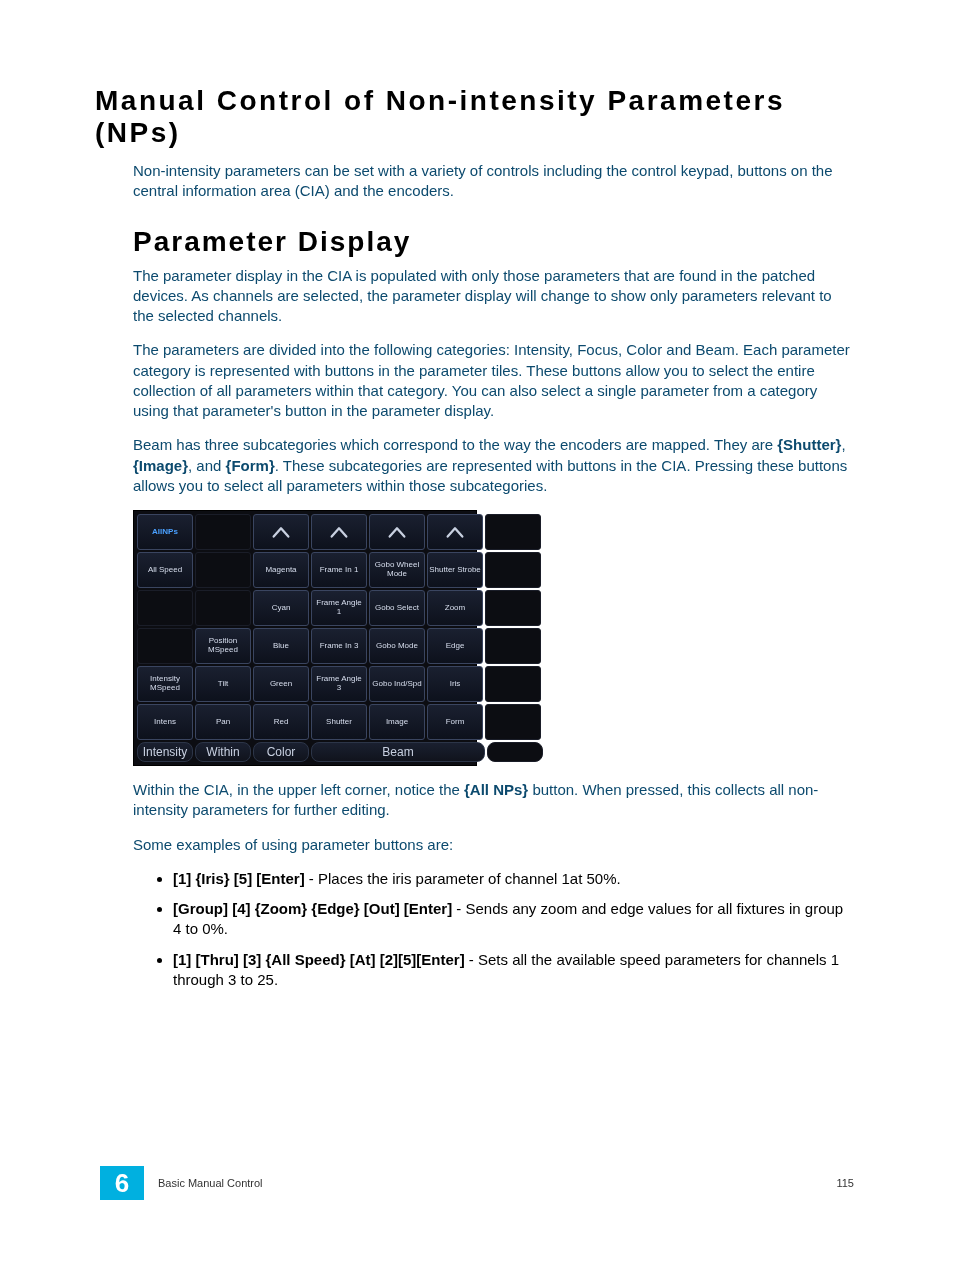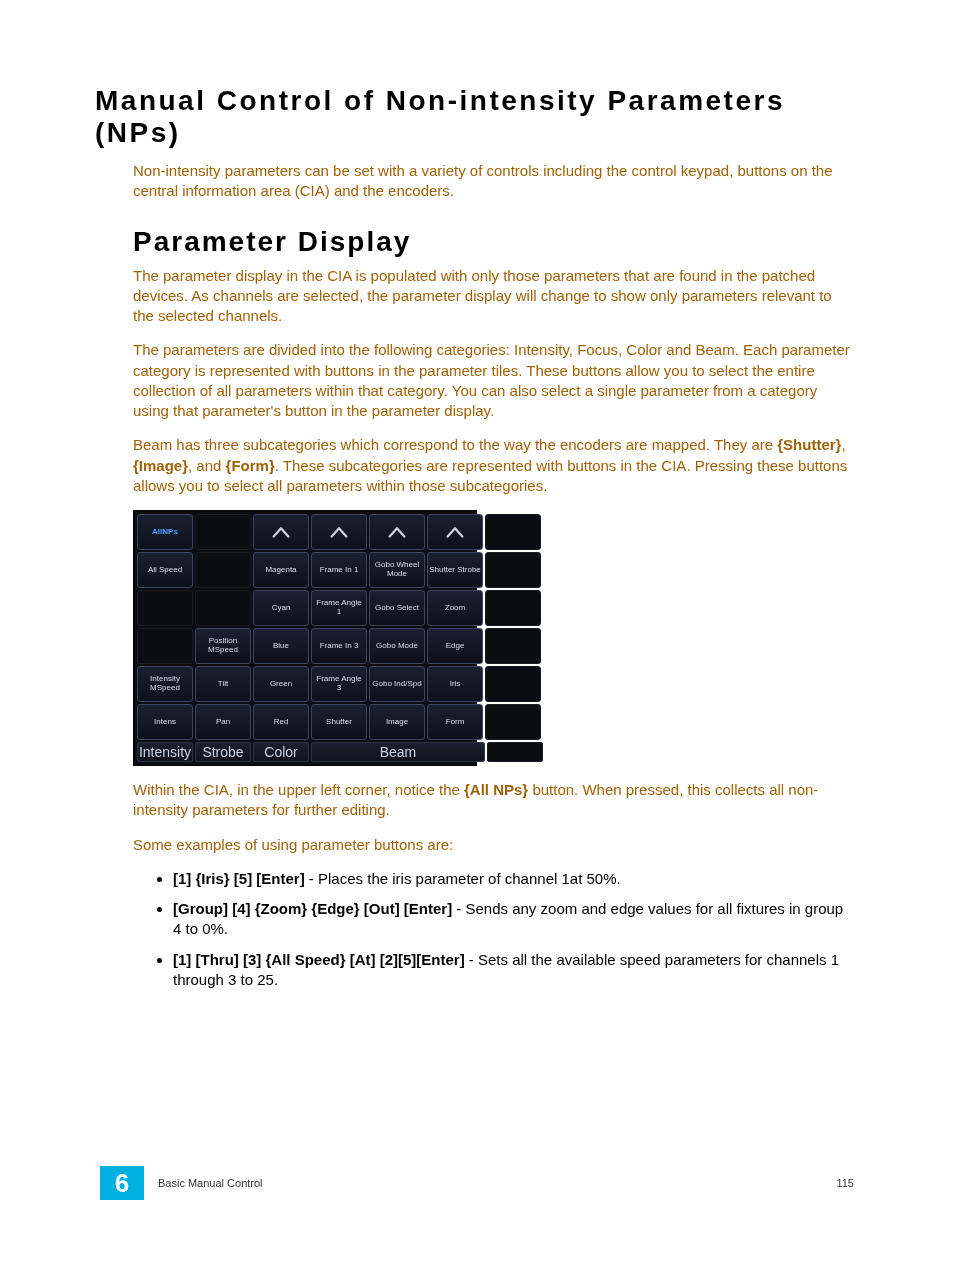--- a/index.html
+++ b/index.html
@@ -20,21 +20,21 @@
     font-size: 28px;
     font-weight: bold;
     letter-spacing: 2.5px;
     margin: 0 0 12px 0;
     color: #000;
   }
   .body-text {
     font-size: 15px;
     line-height: 1.35;
     margin: 0 0 14px 38px;
-    color: #a16207;
+    color: #0c4a6e;
   }
   h2 {
     font-size: 28px;
     font-weight: bold;
     letter-spacing: 2px;
     margin: 24px 0 8px 38px;
     color: #000;
   }
   .bold { font-weight: bold; }
   ul.examples {
@@ -85,23 +85,23 @@
   .tile.arrow svg { width: 22px; height: 14px; }
   .cat-row {
     grid-column: 1 / span 7;
     display: grid;
     grid-template-columns: 56px 56px 56px 174px 56px;
     gap: 2px;
   }
   .cat {
     background: linear-gradient(#1a2030, #10131c);
     border: 1px solid #2c3548;
-    border-radius: 2px;
+    border-radius: 8px;
     color: #c8d0e0;
-    font-size: 14px;
+    font-size: 12px;
     display: flex;
     align-items: center;
     justify-content: center;
     box-sizing: border-box;
   }
   .cat.wide { }
   .cat.dark { background: #0c0d12; border-color: #1a1d28; }
 
   
   .footer {
@@ -200,21 +200,21 @@
         <div class="tile empty"></div>
         <div class="tile">Intens</div>
         <div class="tile">Pan</div>
         <div class="tile">Red</div>
         <div class="tile">Shutter</div>
         <div class="tile">Image</div>
         <div class="tile">Form</div>
         <div class="tile empty"></div>
         <div class="cat-row">
           <div class="cat">Intensity</div>
-          <div class="cat">Strobe</div>
+          <div class="cat">Within</div>
           <div class="cat">Color</div>
           <div class="cat wide">Beam</div>
           <div class="cat dark"></div>
         </div>
       </div>
   </div>
 
   <p class="body-text">
     <span>Within the CIA, in the upper left corner, notice the </span><span class="bold">{All NPs}</span><span> button. When pressed, this collects all non-intensity parameters for further editing.</span>
   </p>

